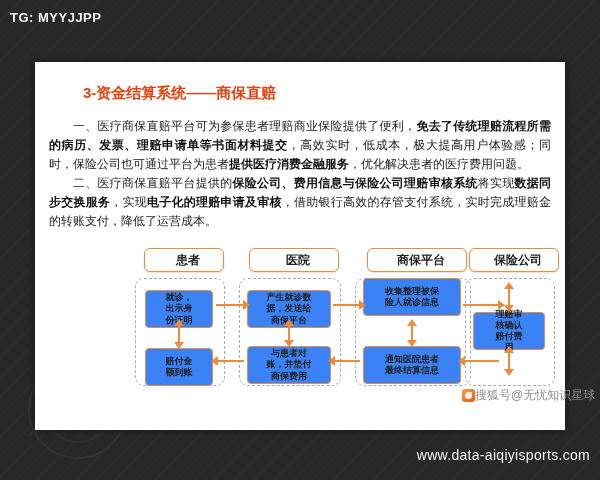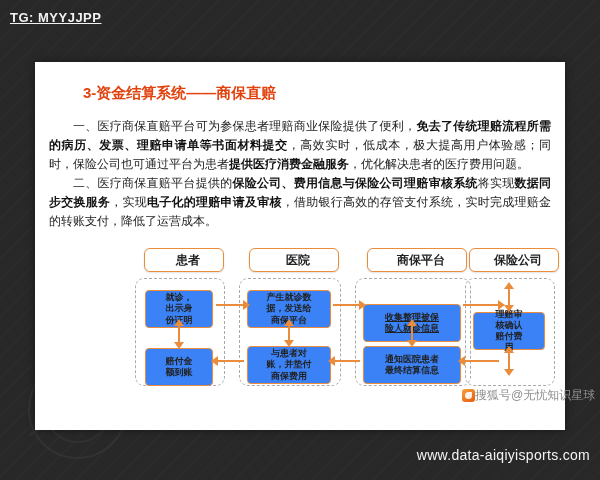--- a/index.html
+++ b/index.html
@@ -23,21 +23,21 @@
     content:"";position:absolute;left:14px;top:14px;right:14px;bottom:14px;
     border:2px solid #383838;border-radius:50%;
   }
   .deco-emblem::after{
     content:"";position:absolute;left:-8px;top:46px;width:112px;height:2px;
     background:#383838;transform:rotate(-28deg);
   }
 
   .tg-tag{
     position:absolute;left:10px;top:10px;color:#f2f2f2;
-    font-size:13px;font-weight:bold;letter-spacing:.5px;text-decoration:underline;
+    font-size:13px;font-weight:bold;letter-spacing:.5px;
   }
 
   .slide{
     position:absolute;left:35px;top:62px;width:530px;height:368px;
     background:#ffffff;box-shadow:0 0 8px rgba(0,0,0,.45);
   }
 
   .title{
     margin:22px 0 0 48px;font-size:15px;font-weight:bold;color:#e2420d;
   }
@@ -126,21 +126,21 @@
       <div class="fcont" style="left:112px;width:100px;"></div>
       <div class="fcont" style="left:228px;width:114px;"></div>
       <div class="fcont" style="left:338px;width:88px;"></div>
 
       <div class="fbox" style="left:18px;top:42px;width:68px;height:30px;">就诊，出示身份证明</div>
       <div class="fbox" style="left:18px;top:100px;width:68px;height:22px;">赔付金额到账</div>
 
       <div class="fbox" style="left:120px;top:42px;width:84px;height:16px;">产生就诊数据，发送给商保平台</div>
       <div class="fbox" style="left:120px;top:98px;width:84px;height:30px;">与患者对账，并垫付商保费用</div>
 
-      <div class="fbox" style="left:236px;top:56px;width:98px;height:27px;text-decoration:underline;">收集整理被保险人就诊信息</div>
+      <div class="fbox" style="left:236px;top:30px;width:98px;height:27px;">收集整理被保险人就诊信息</div>
       <div class="fbox" style="left:236px;top:98px;width:98px;height:30px;">通知医院患者最终结算信息</div>
 
       <div class="fbox" style="left:346px;top:64px;width:72px;height:34px;">理赔审核确认赔付费用</div>
 
       <div class="varr" style="left:51px;top:77px;height:18px;"></div>
       <div class="varr" style="left:161px;top:77px;height:16px;"></div>
       <div class="varr" style="left:284px;top:77px;height:16px;"></div>
       <div class="varr" style="left:381px;top:40px;height:18px;"></div>
       <div class="varr" style="left:381px;top:104px;height:18px;"></div>
 

